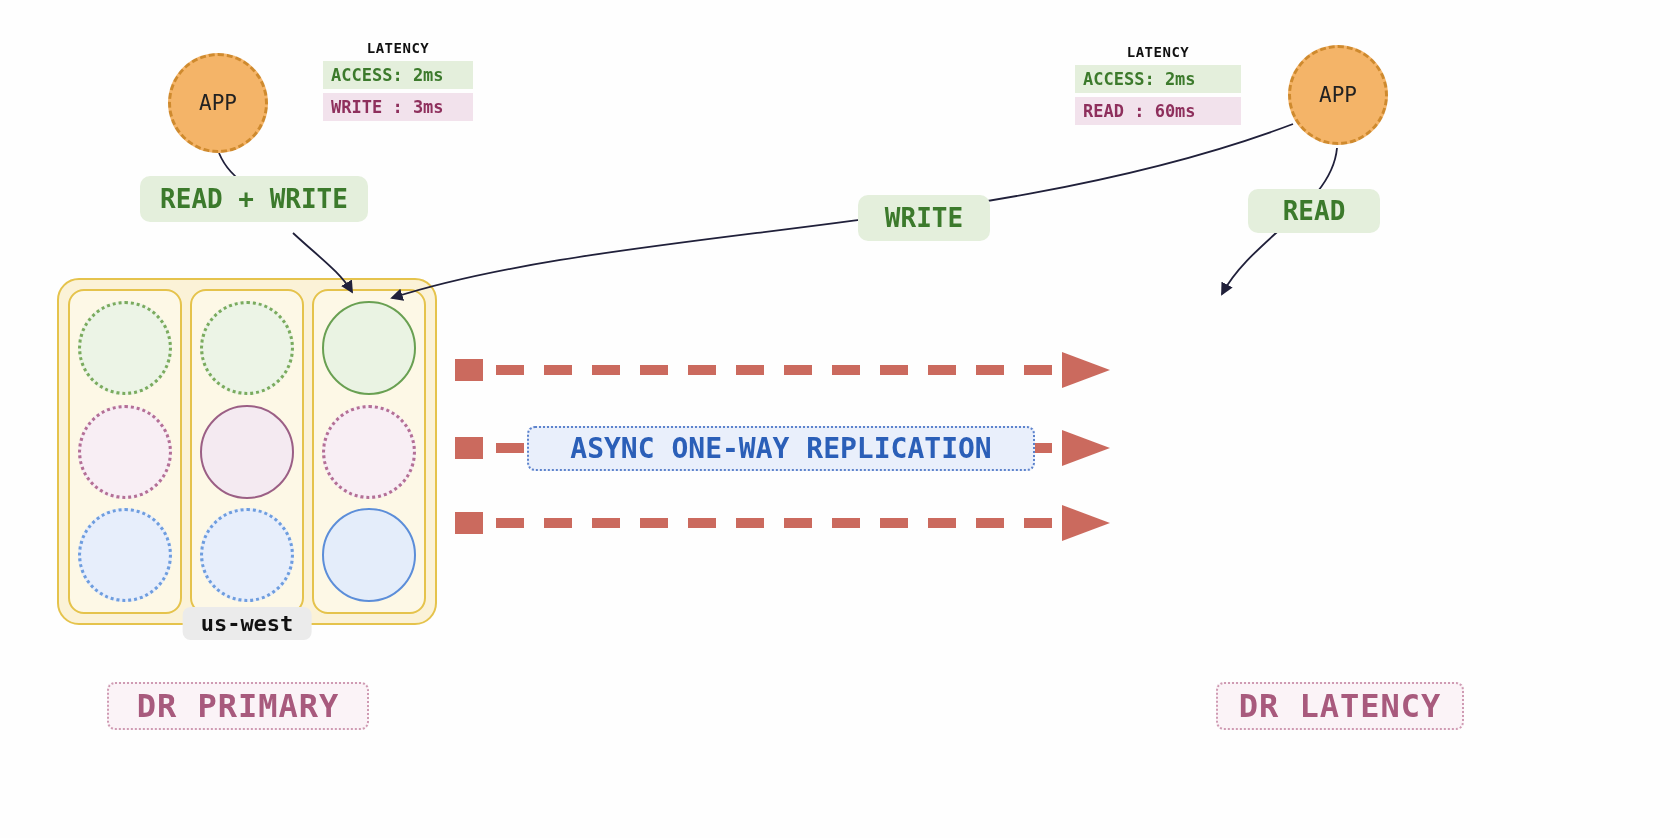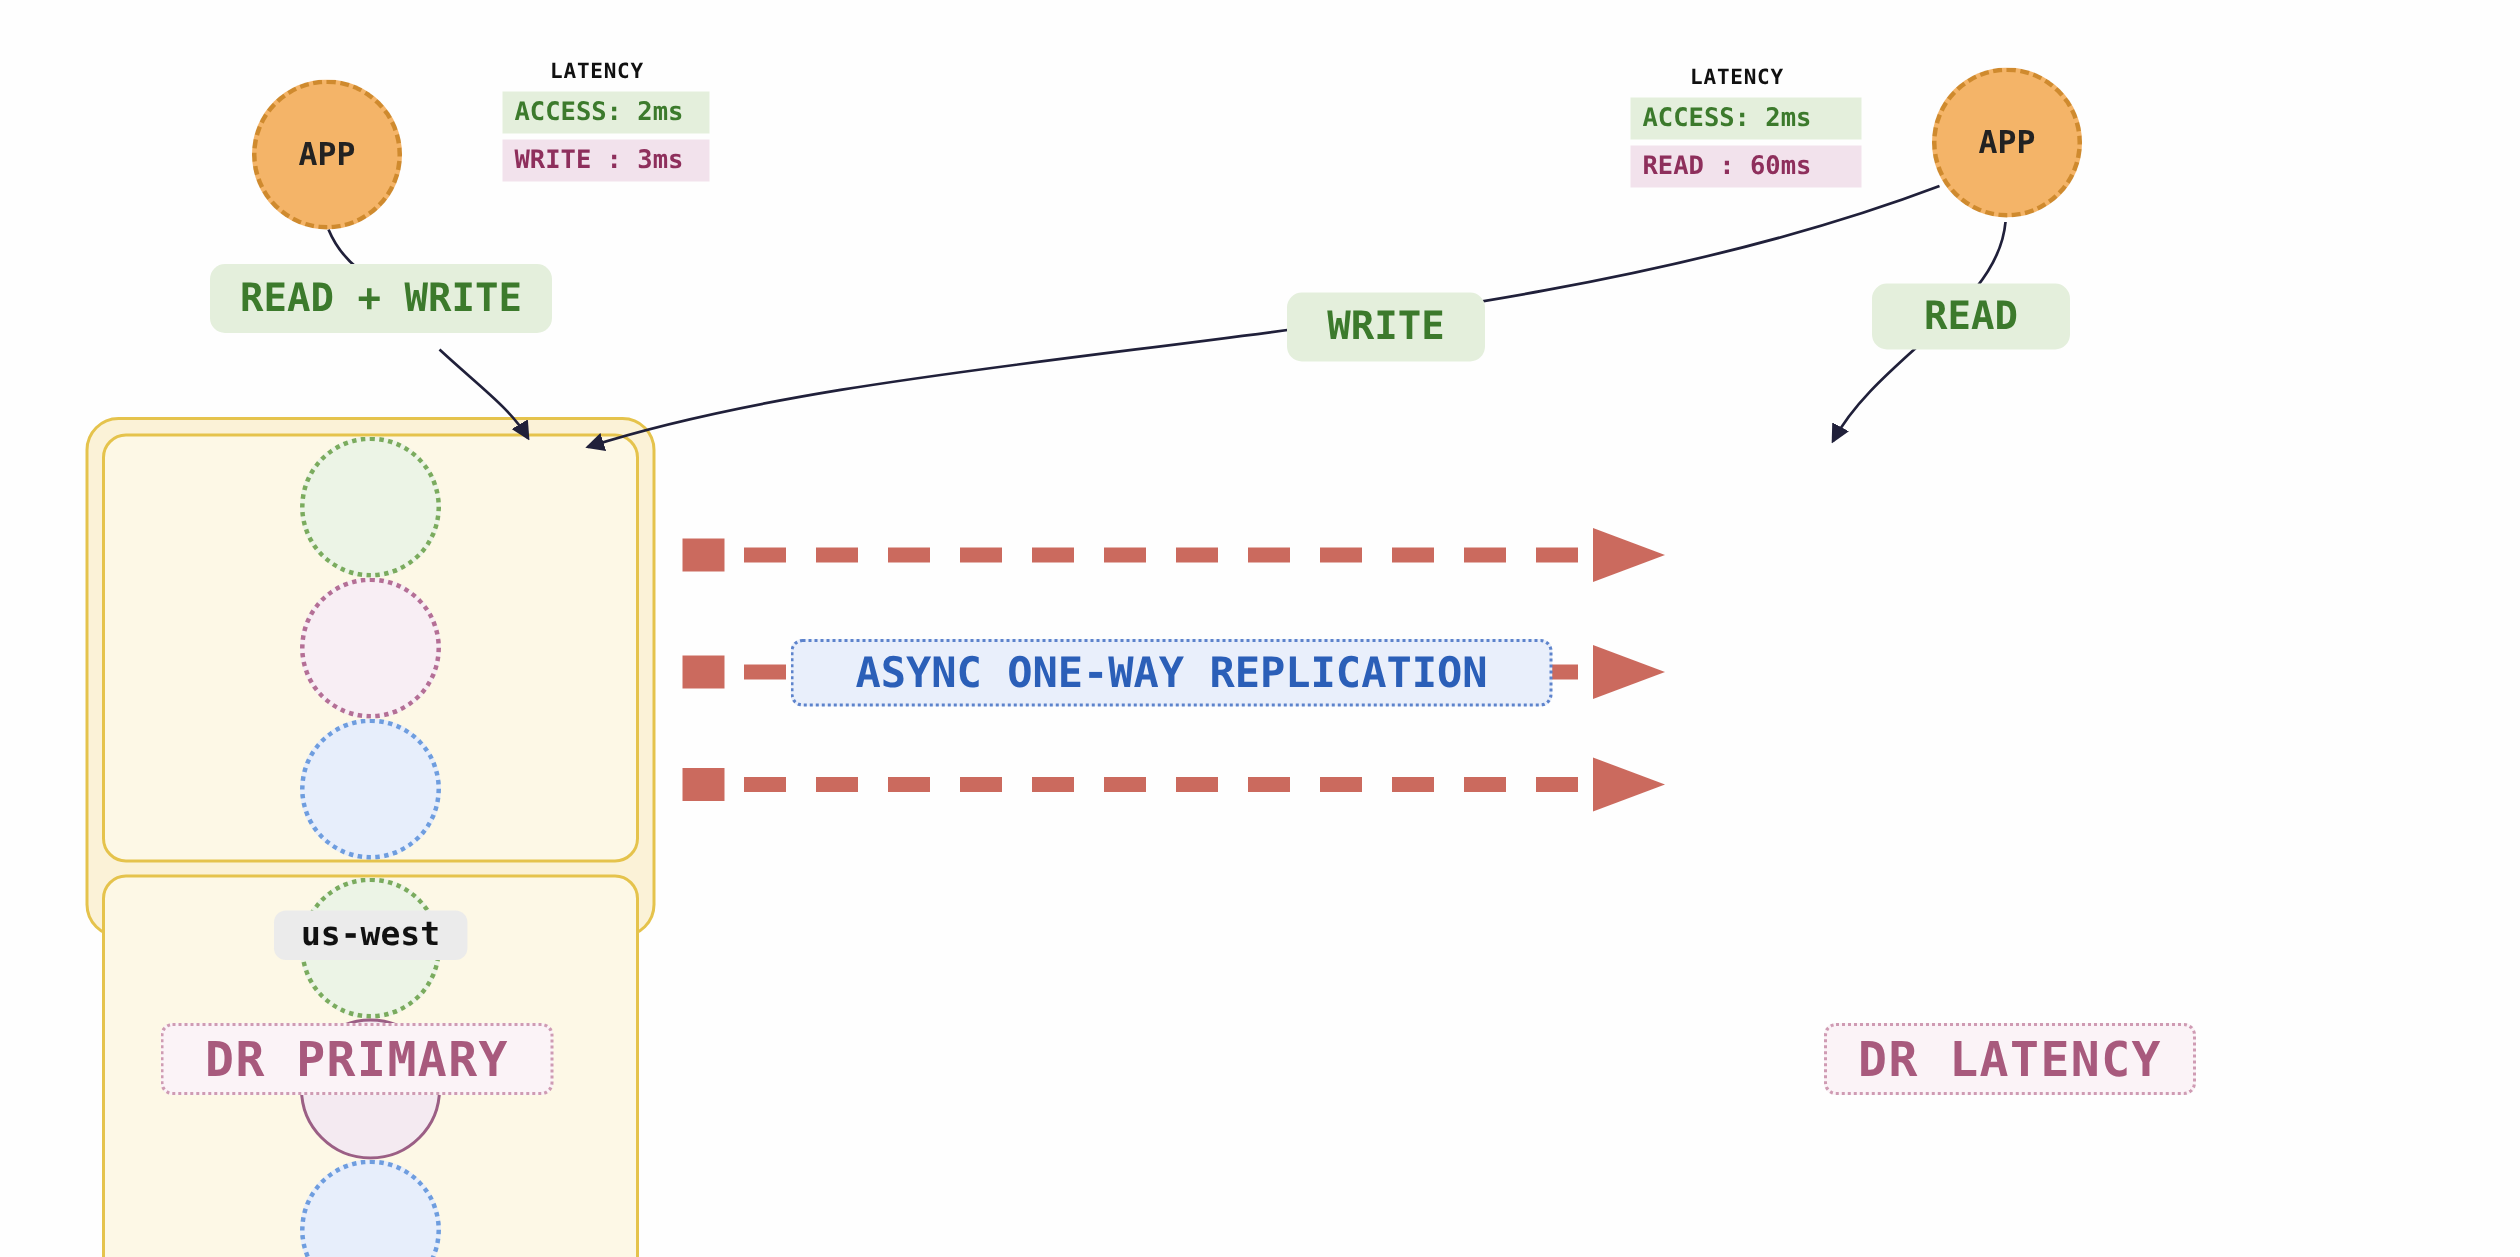--- a/index.html
+++ b/index.html
@@ -5,30 +5,30 @@
   html,body{margin:0;padding:0;background:#ffffff;}
   #canvas{
     position:relative;width:1680px;height:838px;background:#fefefe;overflow:hidden;
     font-family:"DejaVu Sans Mono","Liberation Mono",monospace;
   }
   
   .app{
     position:absolute;width:100px;height:100px;border-radius:50%;
     background:var(--app-fill,#f4b468);border:3px dashed var(--app-border,#cf8a2e);
     display:flex;align-items:center;justify-content:center;
-    font-weight:bold;font-size:21px;color:#222;z-index:4;box-sizing:border-box;
+    font-weight:normal;font-size:21px;color:#222;z-index:4;box-sizing:border-box;
   }
   .app-left{left:168px;top:53px;}
   .app-right{left:1288px;top:45px;}
   
   .latency{position:absolute;z-index:4;width:150px;}
   .latency-left{left:323px;top:40px;}
   .latency-right{left:1075px;top:44px;width:166px;}
   .latency .lat-title{font-weight:bold;font-size:14px;color:#111;text-align:center;margin-bottom:5px;letter-spacing:0.5px;}
-  .lat-row{font-weight:bold;font-size:17px;padding:4px 8px;margin-bottom:4px;white-space:nowrap;margin-left:12px;}
+  .lat-row{font-weight:bold;font-size:17px;padding:4px 8px;margin-bottom:4px;white-space:nowrap;}
   .lat-access{background:var(--green-bg,#e2efd9);color:var(--green-text,#3c7a2c);}
   .lat-write{background:var(--pink-bg,#f2e2ec);color:var(--maroon-text,#8e2f5c);}
   
   .pill{
     position:absolute;z-index:4;display:flex;align-items:center;justify-content:center;
     font-weight:bold;border-radius:10px;box-sizing:border-box;
   }
   .pill-green{background:var(--green-bg,#e4efdc);color:var(--green-text,#3c7a2c);font-size:26px;}
   .lbl-readwrite{left:140px;top:176px;width:228px;height:46px;}
   .lbl-write{left:858px;top:195px;width:132px;height:46px;}
@@ -37,21 +37,21 @@
     left:527px;top:426px;width:508px;height:45px;
     background:var(--blue-bg,#e9effb);color:var(--blue-text,#2b5fb8);
     border:2px dotted var(--blue-border,#5d83cc);border-radius:8px;font-size:28px;
   }
   
   .cluster{
     position:absolute;box-sizing:border-box;z-index:1;
     background:var(--cluster-fill,#fbf2d7);border:2px solid var(--cluster-border,#e5c34c);
     border-radius:22px;display:flex;gap:8px;padding:9px;
   }
-  .cluster-left{left:57px;top:278px;width:380px;height:347px;flex-direction:column;}
+  .cluster-left{left:57px;top:278px;width:380px;height:347px;}
   .cluster-right{left:1155px;top:278px;width:368px;height:343px;}
   .shard-col{
     flex:1;box-sizing:border-box;border:2px solid var(--cluster-border,#e5c34c);
     background:var(--col-fill,#fdf8e6);border-radius:16px;
     display:flex;flex-direction:column;align-items:center;justify-content:space-evenly;
   }
   .node{width:94px;height:94px;border-radius:50%;box-sizing:border-box;}
   .green-dotted {background:#ecf4e6;border:3px dotted #7aab5e;}
   .green-solid  {background:#eaf3e3;border:2px solid #69a052;}
   .pink-dotted  {background:#f8eef4;border:3px dotted #b46f96;}

